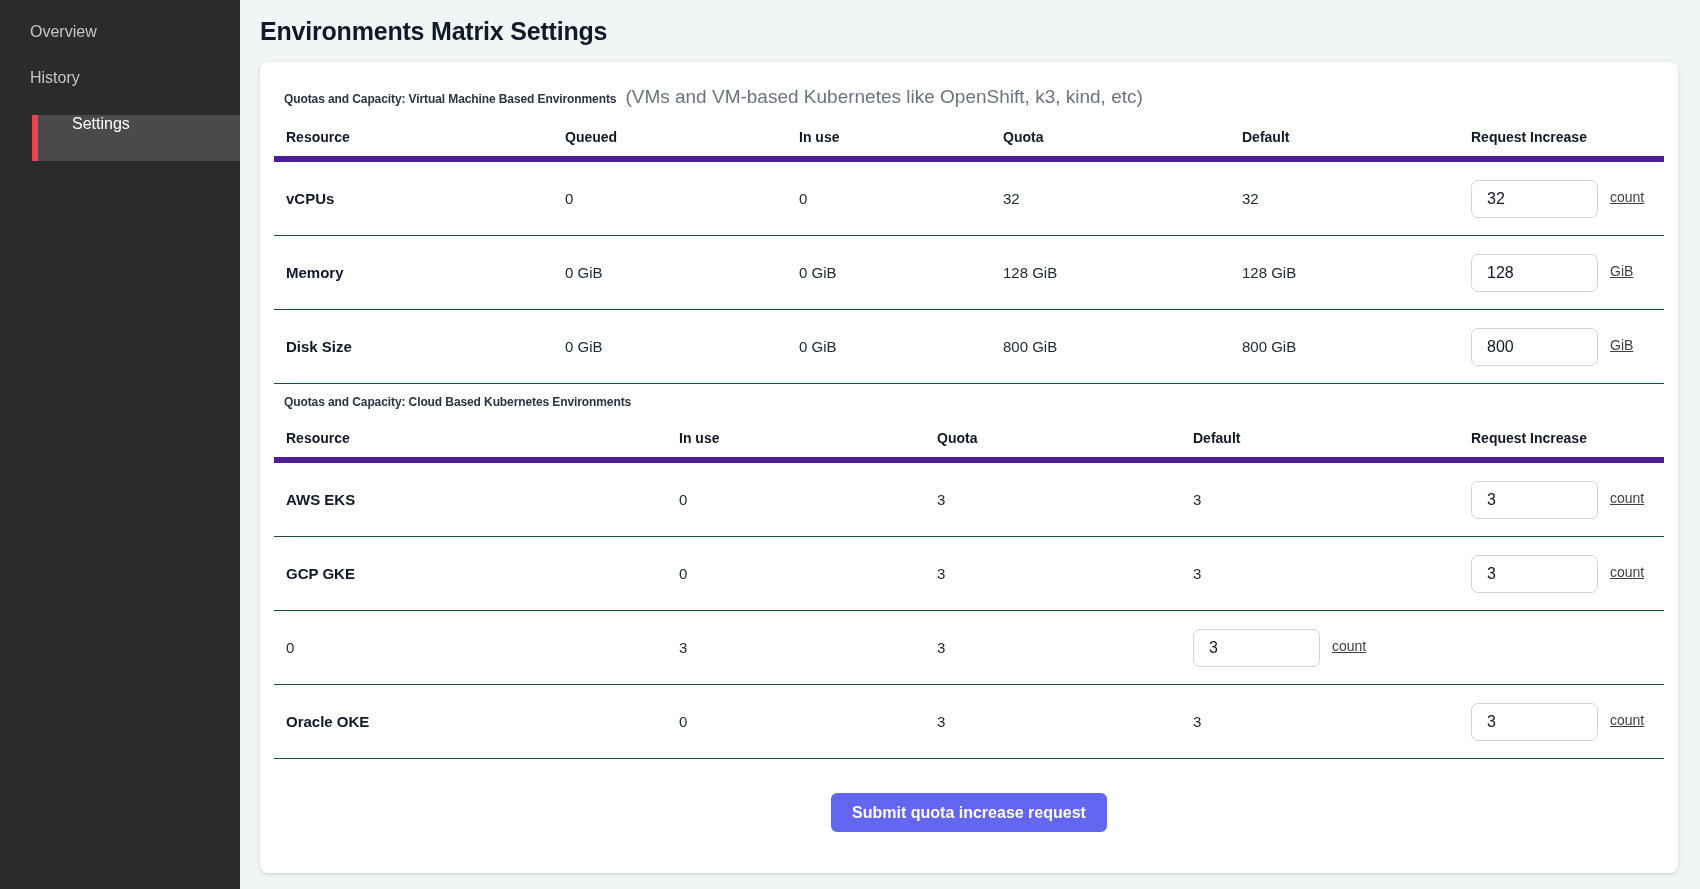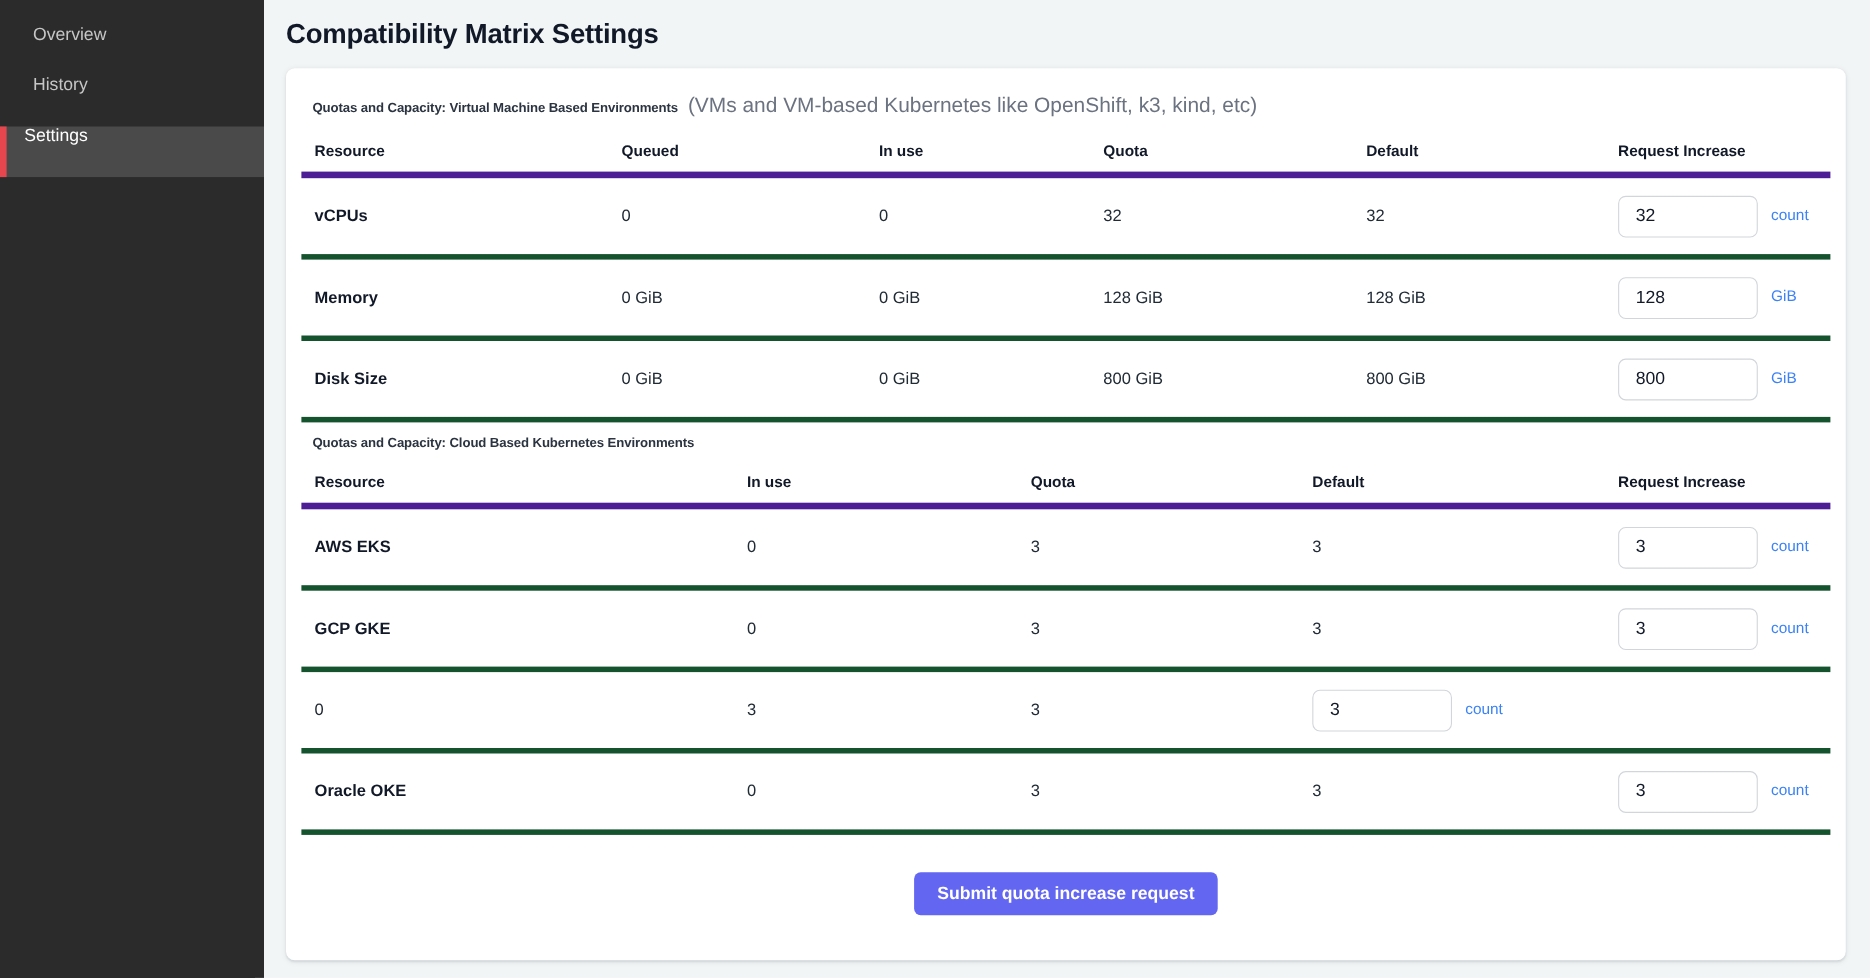--- a/index.html
+++ b/index.html
@@ -25,21 +25,22 @@
     align-items: flex-start;
     padding-left: 30px;
     color: #c6c6c6;
     font-size: 16px;
     cursor: pointer;
   }
   .side-item.active {
     background: #4a4a4a;
     color: #ffffff;
     border-left: 6px solid #e8464f;
-    padding-left: 16px;
+    padding-left: 34px;
+    margin-left: 32px;
   }
 
   
   .main {
     flex: 1;
     padding: 17px 22px 0 20px;
   }
   .page-title {
     font-size: 25px;
     font-weight: 700;
@@ -74,41 +75,42 @@
 
   
   .table { margin: 0 -10px; }
   .trow {
     display: grid;
     align-items: center;
   }
   .t1 .trow { grid-template-columns: 279fr 234fr 204fr 239fr 229fr 205fr; }
   .t2 .trow { grid-template-columns: 393fr 258fr 256fr 278fr 205fr; }
   .trow.head { height: 44px; border-bottom: 6px solid #4c1d95; }
-  .trow.data { height: 74px; border-bottom: 5px solid #14532d; }
+  .trow.data { height: 74px; border-bottom: 1px solid #14532d; }
   .cell { padding-left: 12px; font-size: 15px; color: #212b36; }
   .trow.head .cell { font-size: 14px; font-weight: 700; color: #111827; }
   .cell.resource { font-weight: 600; color: #111827; }
   .req-cell { display: flex; align-items: center; gap: 12px; }
   .req-input {
     width: 127px;
     height: 38px;
     border: 1px solid #d2d6da;
     border-radius: 7px;
     padding: 0 15px;
     font-size: 16px;
     color: #111827;
     font-family: "Liberation Sans", "DejaVu Sans", sans-serif;
     background: #ffffff;
     outline: none;
   }
   .unit {
     font-size: 14px;
-    color: #3b82f6;
+    color: #404040;
     transform: translateY(-2px);
+    text-decoration: underline;
   }
 
   .section2 { margin-top: 11px; }
 
   
   .btn-row {
     display: flex;
     justify-content: center;
     margin-top: 34px;
   }
@@ -134,21 +136,21 @@
     </div>
   <div class="side-item">
       <span>History</span>
     </div>
   <div class="side-item active">
       <span>Settings</span>
     </div>
 </nav>
 
 <main class="main">
-  <h1 class="page-title">Compatibility Matrix Settings</h1>
+  <h1 class="page-title">Environments Matrix Settings</h1>
 
   <div class="card">
 
     <section>
       <div class="section-head">
         <span class="section-title">Quotas and Capacity: Virtual Machine Based Environments</span>
         <span class="section-sub">(VMs and VM-based Kubernetes like OpenShift, k3, kind, etc)</span>
       </div>
 
       <div class="table t1">

